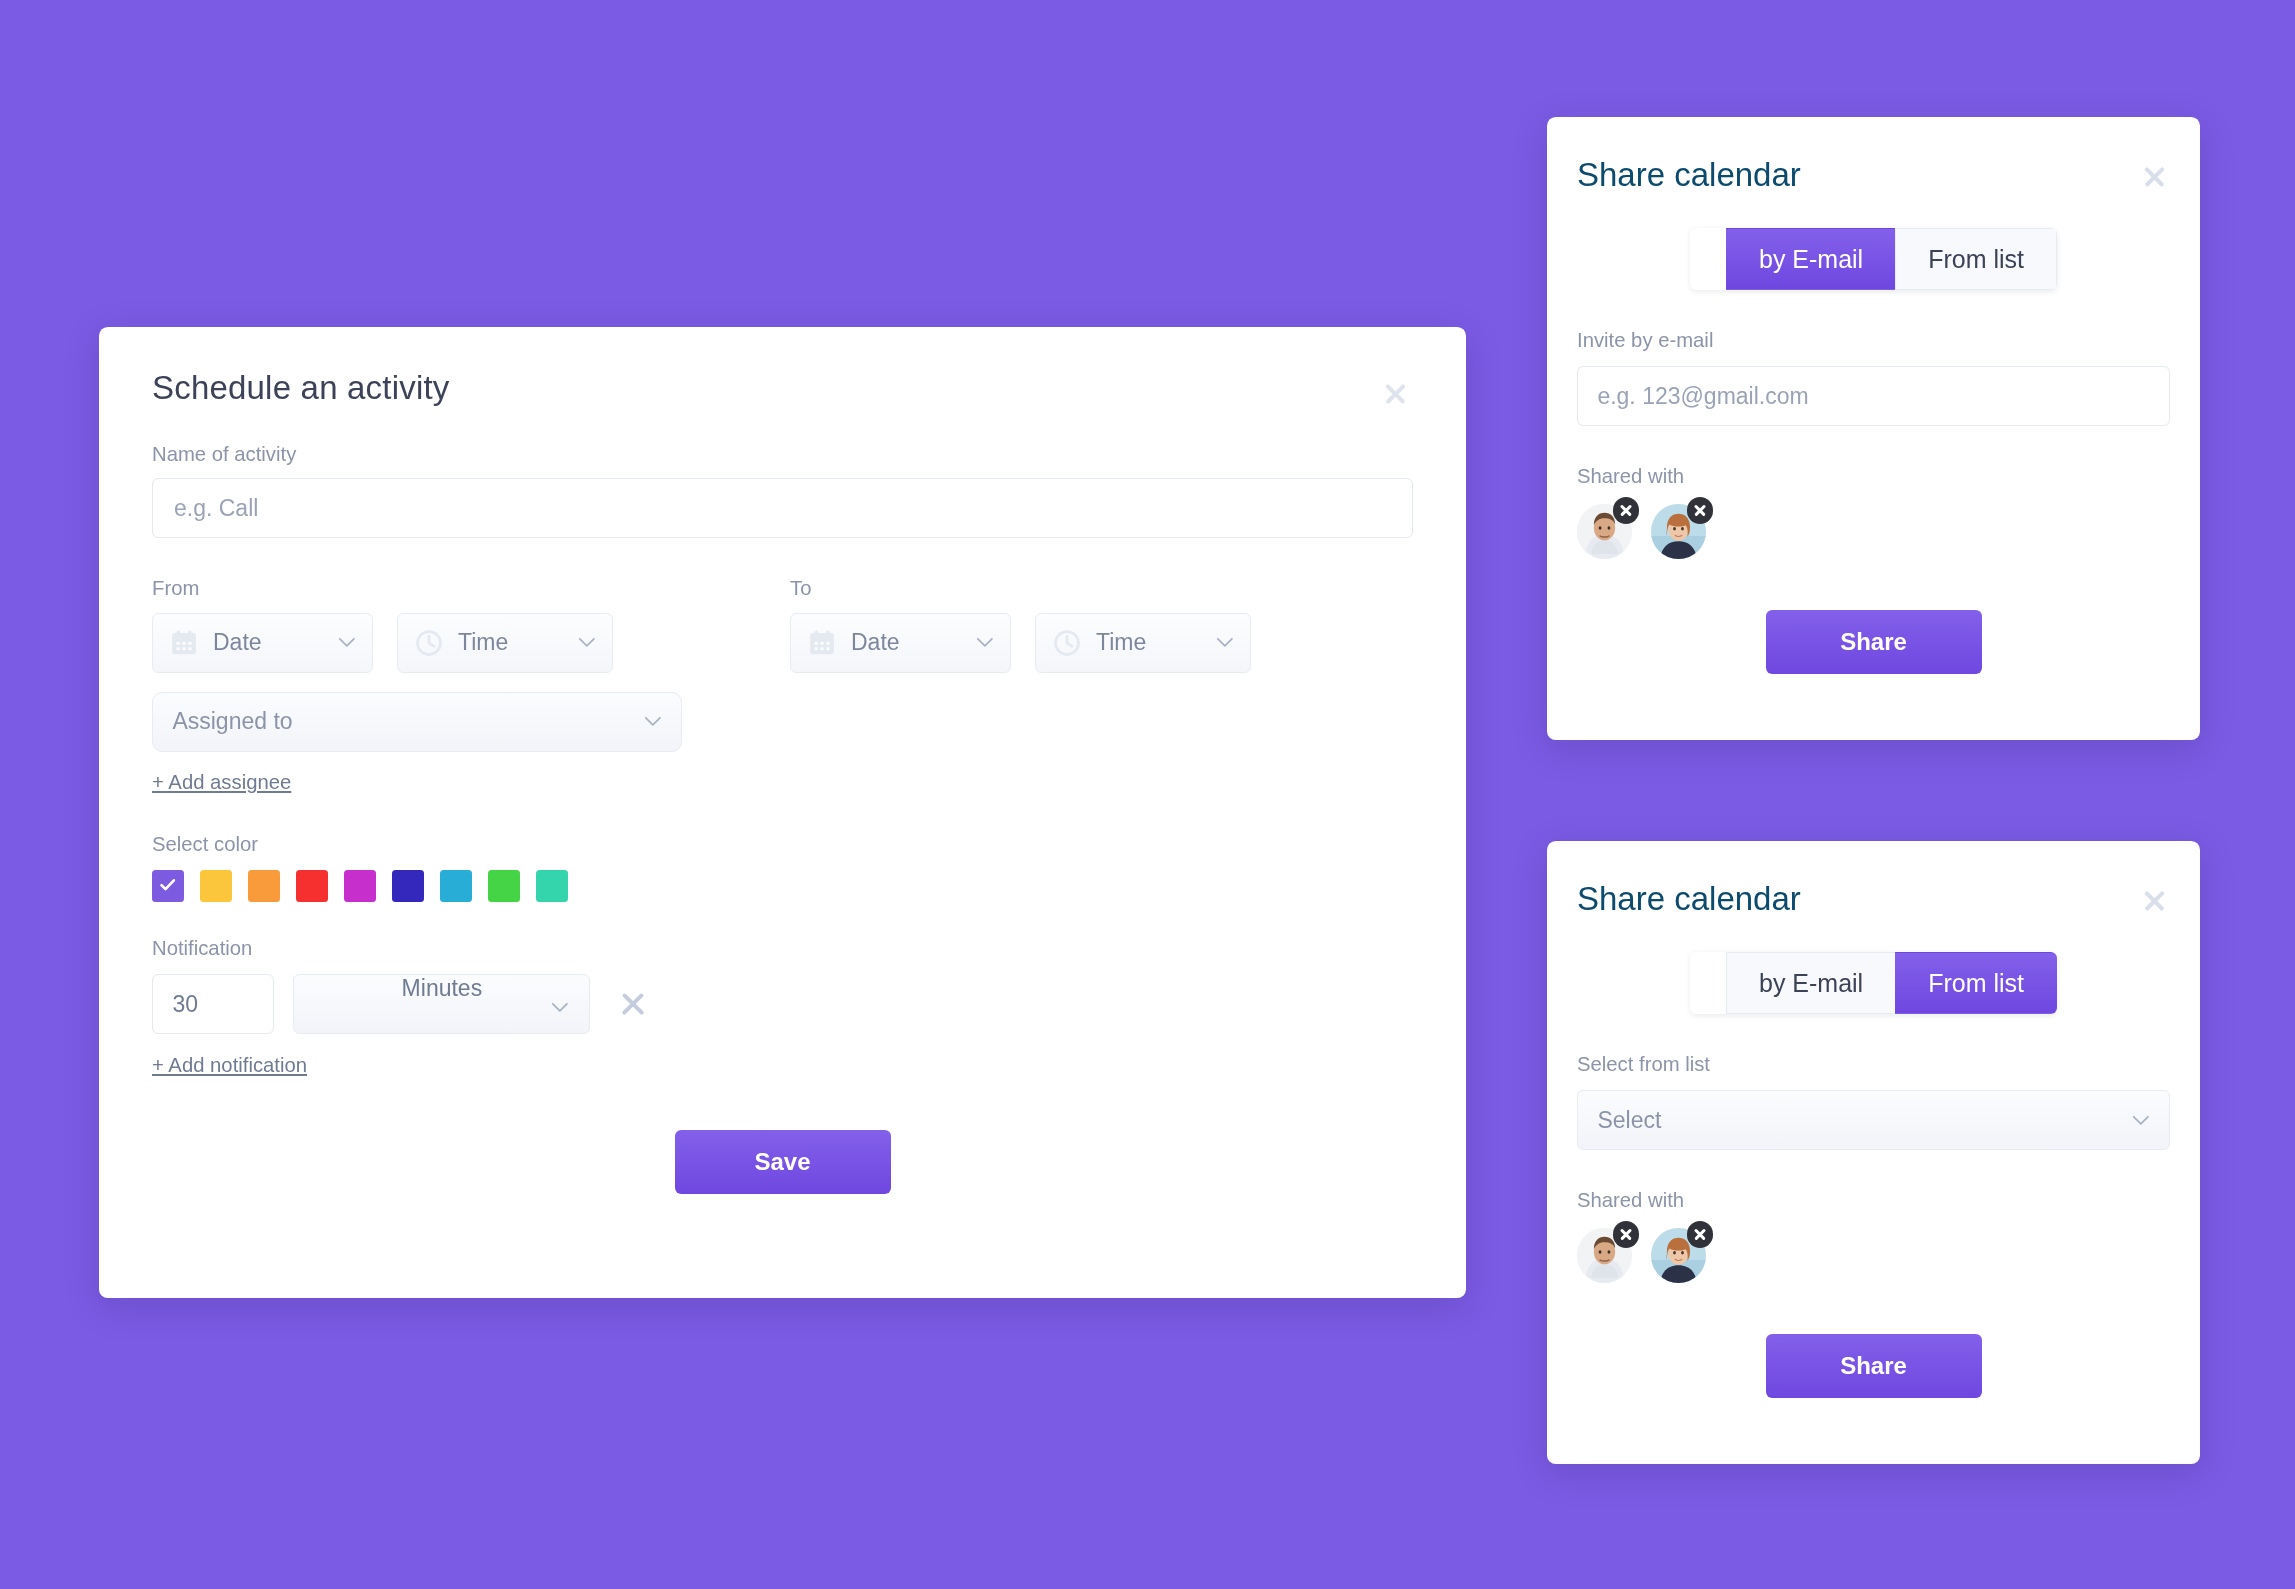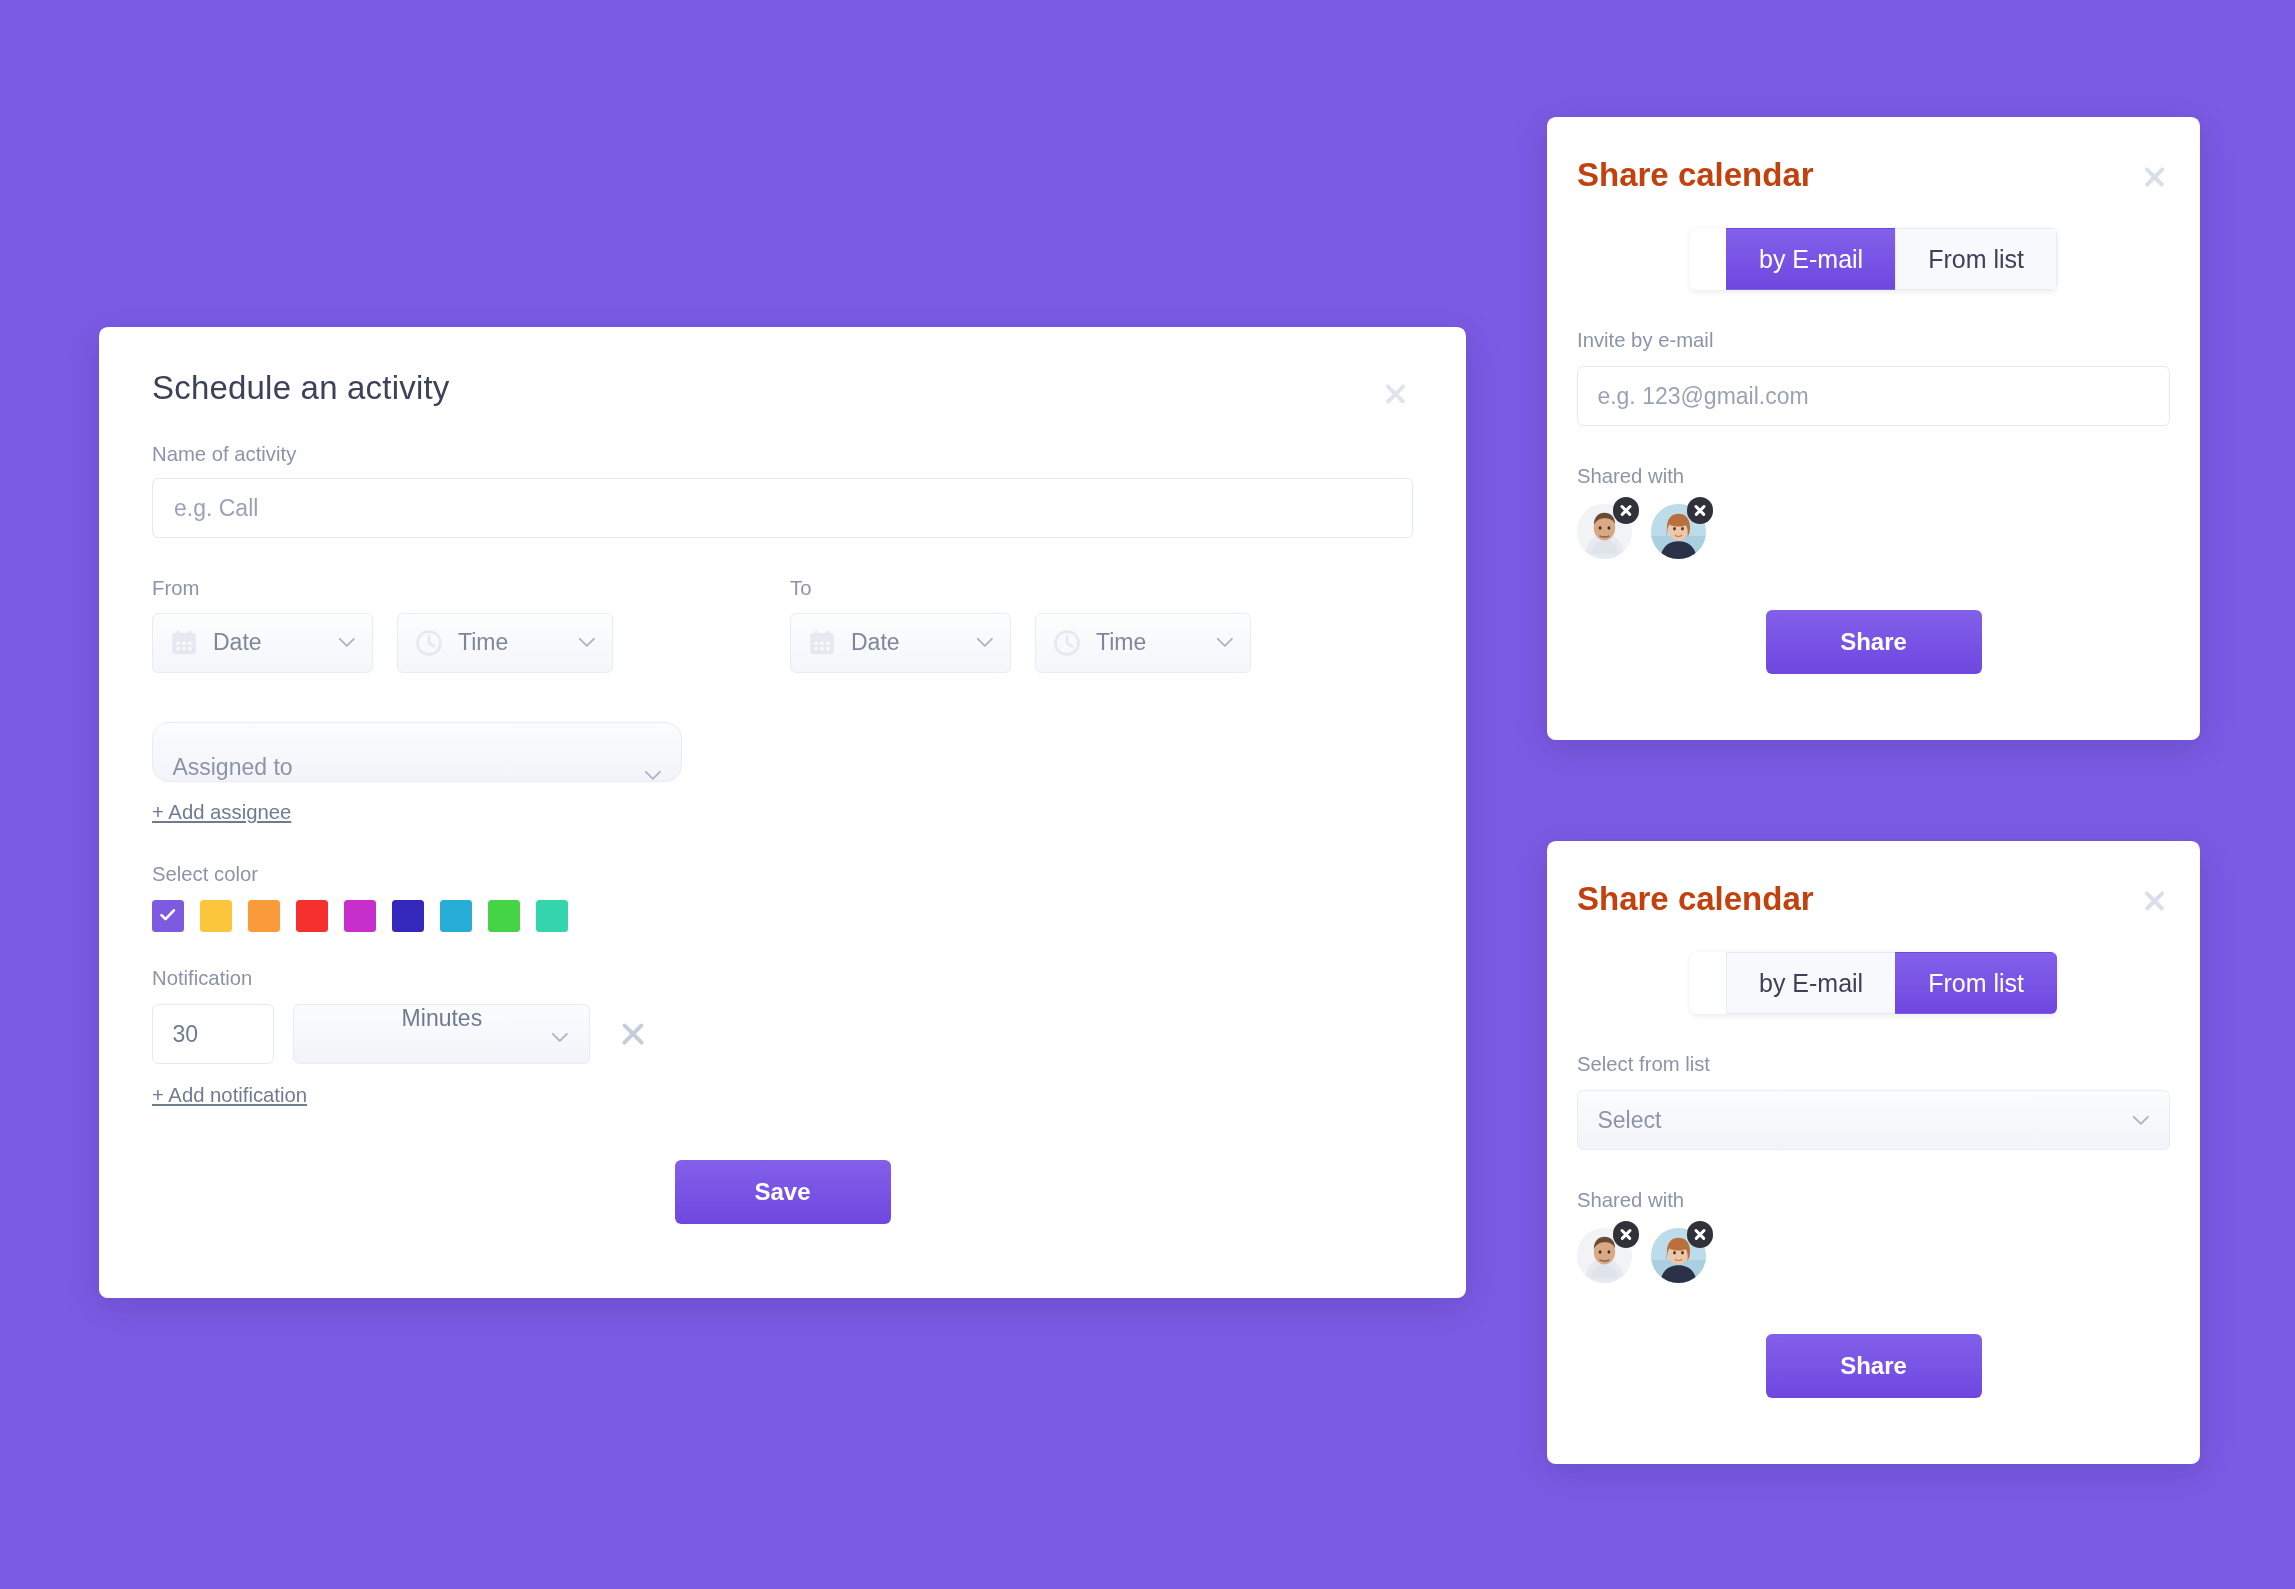--- a/index.html
+++ b/index.html
@@ -76,24 +76,24 @@
   .pill .ptxt {
     font-size: 23px; color: #7d879c; margin-left: 14px; white-space: nowrap;
   }
   .pill .caret { margin-left: auto; padding-left: 23px; }
   .caret svg { display: block; }
 
   .pill-date { width: 221px; }
   .pill-time { width: 216px; }
 
   .assigned {
-    width: 530px; height: 60px; margin-top: 49px;
-    border-radius: 17px; border: 0.9px solid #e7ebf2;
+    width: 530px; height: 60px; margin-top: 19px;
+    border-radius: 10px; border: 0.9px solid #e7ebf2;
     background: linear-gradient(180deg,#fbfcfe 0%, #f2f4f9 100%);
-    display: flex; align-items: flex-end; padding: 0 19.4px;
+    display: flex; align-items: center; padding: 0 19.4px;
     cursor: pointer;
   }
   .assigned .ptxt { font-size: 23px; color: #8b94a8; }
   .assigned .caret { margin-left: auto; }
 
   .link-add {
     display: inline-block; margin-top: 19.4px;
     font-size: 20.3px; color: #6f7b92;
     text-decoration: underline; cursor: pointer;
   }
@@ -144,21 +144,21 @@
     font-weight: bold;
   }
   .btn-save { width: 216px; height: 64px; font-size: 24px; }
 
   
   #share-panel-email { left: 1547px; top: 117px; width: 653px; height: 623px; }
   #share-panel-list  { left: 1547px; top: 841px; width: 653px; height: 623px; }
 
   .share-pad { padding: 39px 30px 0 30px; }
   .share-head { display: flex; align-items: flex-start; justify-content: space-between; }
-  .share-title { font-size: 33px; color: #c2410c; font-weight: 700; }
+  .share-title { font-size: 33px; color: #0c4a6e; font-weight: 400; }
   .share-close {
     width: 32px; height: 32px; position: relative; cursor: pointer; margin-top: 5.3px;
   }
   .share-close::before, .share-close::after {
     content: ""; position: absolute; left: 3.5px; top: 14px;
     width: 25px; height: 3.5px; background: #d8deea; border-radius: 1.8px;
   }
   .share-close::before { transform: rotate(45deg); }
   .share-close::after  { transform: rotate(-45deg); }
 

